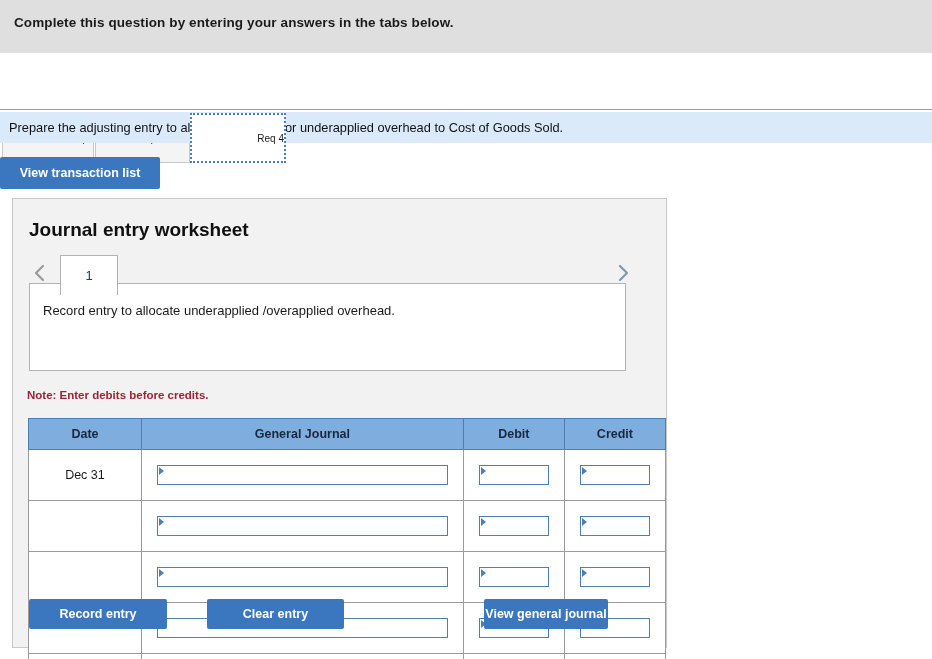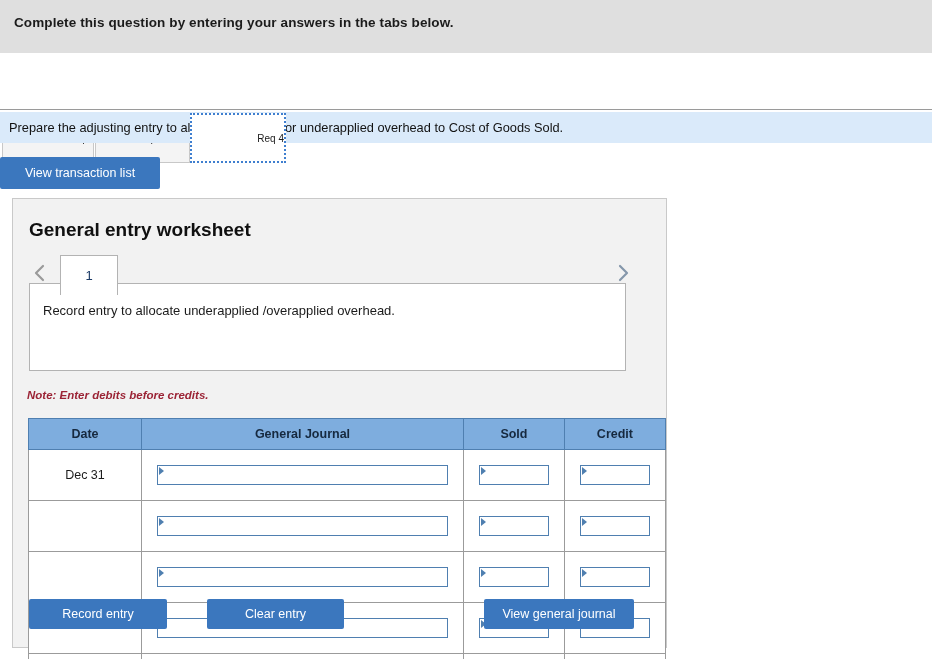--- a/index.html
+++ b/index.html
@@ -93,21 +93,21 @@
     color: #121212;
   }
 
   
   .btn-blue {
     background: #3b77be;
     color: #ffffff;
     border: none;
     font-family: "Liberation Sans", sans-serif;
     font-size: 12.5px;
-    font-weight: normal;
+    font-weight: bold;
     cursor: pointer;
     border-radius: 2px;
     display: flex;
     align-items: center;
     justify-content: center;
     box-sizing: border-box;
     padding: 0;
   }
   .btn-view-transaction {
     position: absolute;
@@ -190,21 +190,20 @@
     color: #1b1b1b;
   }
 
   .note-text {
     position: absolute;
     left: 14px;
     top: 190px;
     font-size: 11.5px;
     font-weight: bold;
     color: #9b2335;
-    font-style: italic;
   }
 
   
   .journal-table {
     position: absolute;
     left: 15px;
     top: 219px;
     border-collapse: collapse;
     background: #ffffff;
   }
@@ -272,21 +271,21 @@
     position: absolute;
     left: 194px;
     top: 400px;
     width: 137px;
     height: 30px;
   }
   .btn-view-gj {
     position: absolute;
     left: 471px;
     top: 400px;
-    width: 150px;
+    width: 124px;
     height: 30px;
     align-items: center;
   }
 </style>
 </head>
 <body>
 
 <div class="header-bar">
   <div class="header-title">Complete this question by entering your answers in the tabs below.</div>
 </div>
@@ -307,21 +306,21 @@
 <div class="instruction-bar">
   <span>Prepare the adjusting entry to allocate any over- or underapplied overhead to Cost of Goods Sold.</span>
 </div>
 
 <button class="btn-blue btn-view-transaction">
   <span>View transaction list</span>
 </button>
 
 <div class="worksheet-panel">
 
-  <div class="worksheet-title">General entry worksheet</div>
+  <div class="worksheet-title">Journal entry worksheet</div>
 
   <div class="pager-chevron pager-prev">
     <svg width="14" height="20" viewBox="0 0 14 20" aria-hidden="true">
       <polyline points="10,3 3,10 10,17" fill="none" stroke="#9a9a9a" stroke-width="2.2" stroke-linecap="round" stroke-linejoin="round"></polyline>
     </svg>
   </div>
 
   <div class="page-tab">
     <span>1</span>
   </div>
@@ -336,21 +335,21 @@
     <div class="entry-desc-text">Record entry to allocate underapplied /overapplied overhead.</div>
   </div>
 
   <div class="note-text">Note: Enter debits before credits.</div>
 
   <table class="journal-table">
     <thead>
       <tr>
         <th class="col-date">Date</th>
         <th class="col-gj">General Journal</th>
-        <th class="col-debit">Sold</th>
+        <th class="col-debit">Debit</th>
         <th class="col-credit">Credit</th>
       </tr>
     </thead>
     <tbody>
       <tr>
         <td class="col-date cell-date">Dec 31</td>
         <td class="col-gj input-cell">
           <div class="input-shell"></div>
         </td>
         <td class="col-debit input-cell">

